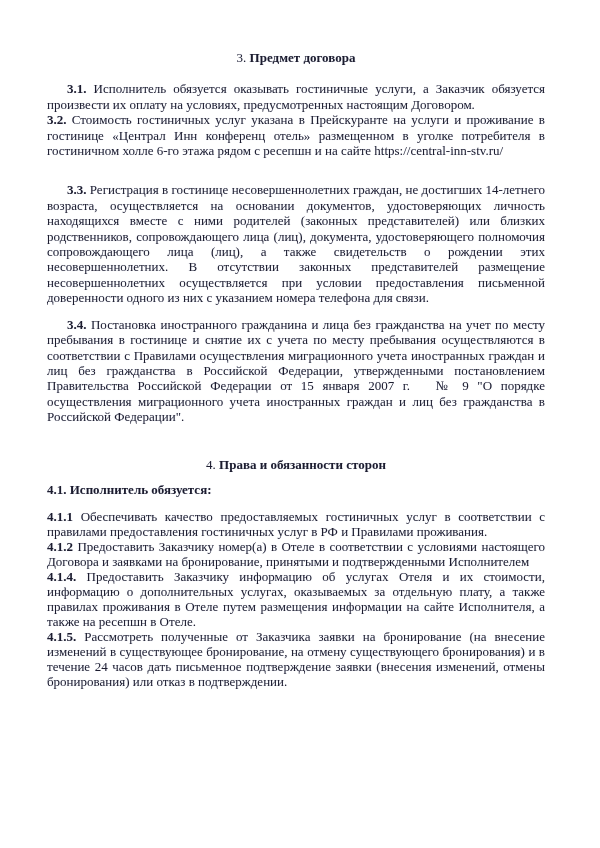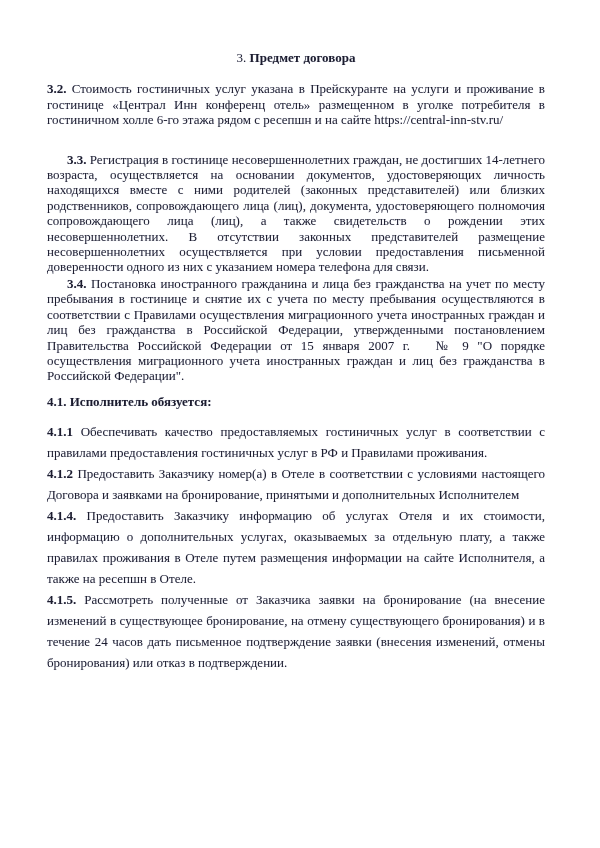--- a/index.html
+++ b/index.html
@@ -29,56 +29,58 @@
     text-align: center;
     margin: 0 0 16px 0;
   }
   .section-title .t-bold { font-weight: bold; }
   .para {
     text-align: justify;
   }
   .para b { font-weight: bold; }
   .ind { text-indent: 20px; }
   .p33 { margin-top: 24px; }
-  .p34 { margin-top: 1px; font-family: Liberation Serif, serif; }
+  .p34 { margin-top: 11px; font-family: Liberation Serif, serif; }
   .title4 { margin: 32px 0 0 0; }
   .sub-41 {
     font-weight: bold;
     margin: 10px 0 0 0;
   }
   .items { margin-top: 12px; }
-  .items .para { line-height: 21px; }
+  .items .para { line-height: 15px; }
   .i416 { margin-top: 9px; }
   .bullet {
     margin-top: 10px;
     padding-left: 58px;
     line-height: 15px;
   }
 </style>
 </head>
 <body>
 
 <div class="page">
 
   <p class="section-title"><span>3.</span> <span class="t-bold">Предмет договора</span></p>
 
+  <p class="para ind"><b>3.1.</b> <span>Исполнитель обязуется оказывать гостиничные услуги, а Заказчик обязуется произвести их оплату на условиях, предусмотренных настоящим Договором.</span></p>
 
   <p class="para"><b>3.2.</b> <span>Стоимость гостиничных услуг указана в Прейскуранте на услуги и проживание в гостинице «Централ Инн конференц отель» размещенном в уголке потребителя в гостиничном холле 6-го этажа рядом с ресепшн и на сайте https://central-inn-stv.ru/</span></p>
 
   <p class="para ind p33"><b>3.3.</b> <span>Регистрация в гостинице несовершеннолетних граждан, не достигших 14-летнего возраста, осуществляется на основании документов, удостоверяющих личность находящихся вместе с ними родителей (законных представителей) или близких родственников, сопровождающего лица (лиц), документа, удостоверяющего полномочия сопровождающего лица (лиц), а также свидетельств о рождении этих несовершеннолетних. В отсутствии законных представителей размещение несовершеннолетних осуществляется при условии предоставления письменной доверенности одного из них с указанием номера телефона для связи.</span></p>
 
   <p class="para ind p34"><b>3.4.</b> <span>Постановка иностранного гражданина и лица без гражданства на учет по месту пребывания в гостинице и снятие их с учета по месту пребывания осуществляются в соответствии с Правилами осуществления миграционного учета иностранных граждан и лиц без гражданства в Российской Федерации, утвержденными постановлением Правительства Российской Федерации от 15 января 2007 г. &nbsp;&nbsp;№ 9 "О порядке осуществления миграционного учета иностранных граждан и лиц без гражданства в Российской Федерации".</span></p>
 
+  <p class="section-title title4"><span>4.</span> <span class="t-bold">Права и обязанности сторон</span></p>
 
   <p class="sub-41">4.1. Исполнитель обязуется:</p>
 
   <div class="items">
     <p class="para"><b>4.1.1</b> <span>Обеспечивать качество предоставляемых гостиничных услуг в соответствии с правилами предоставления гостиничных услуг в РФ и Правилами проживания.</span></p>
 
-    <p class="para"><b>4.1.2</b> <span>Предоставить Заказчику номер(а) в Отеле в соответствии с условиями настоящего Договора и заявками на бронирование, принятыми и дополнительных Исполнителем</span></p>
+    <p class="para"><b>4.1.2</b> <span>Предоставить Заказчику номер(а) в Отеле в соответствии с условиями настоящего Договора и заявками на бронирование, принятыми и подтвержденными Исполнителем</span></p>
 
 
     <p class="para"><b>4.1.4.</b> <span>Предоставить Заказчику информацию об услугах Отеля и их стоимости, информацию о дополнительных услугах, оказываемых за отдельную плату, а также правилах проживания в Отеле путем размещения информации на сайте Исполнителя, а также на ресепшн в Отеле.</span></p>
 
     <p class="para"><b>4.1.5.</b> <span>Рассмотреть полученные от Заказчика заявки на бронирование (на внесение изменений в существующее бронирование, на отмену существующего бронирования) и в течение 24 часов дать письменное подтверждение заявки (внесения изменений, отмены бронирования) или отказ в подтверждении.</span></p>
 
   </div>
 
 
 </div>

